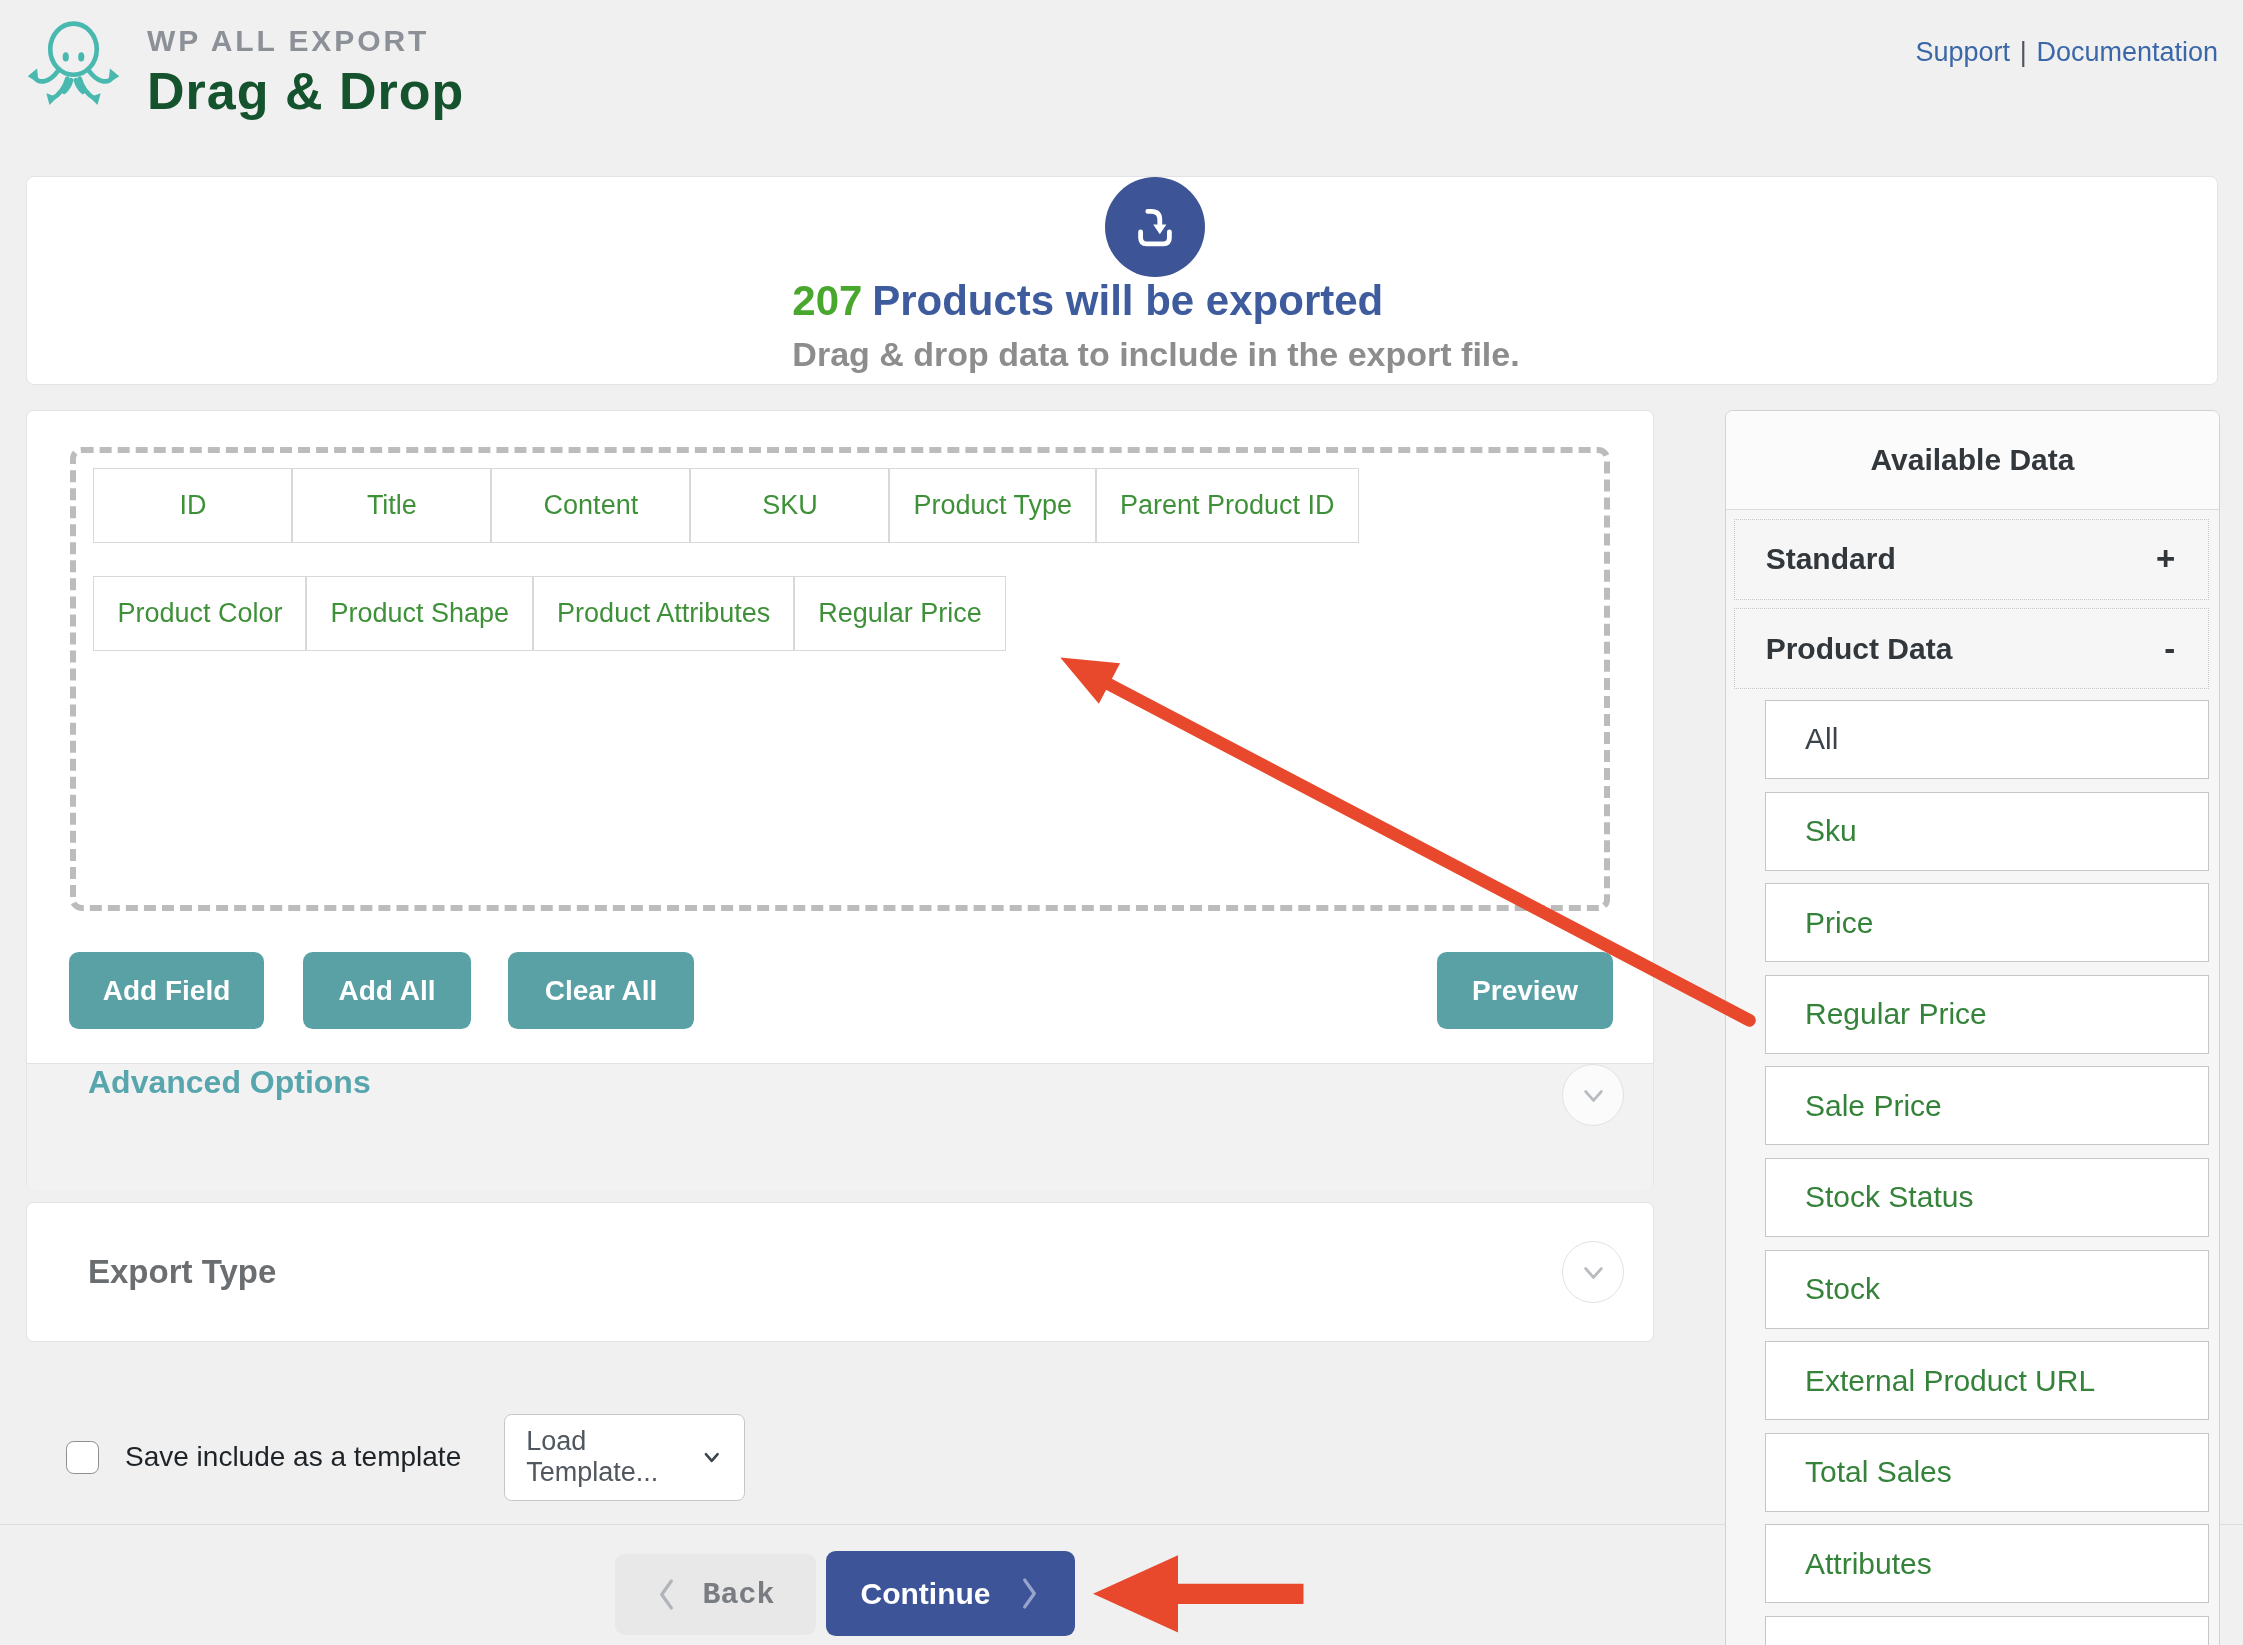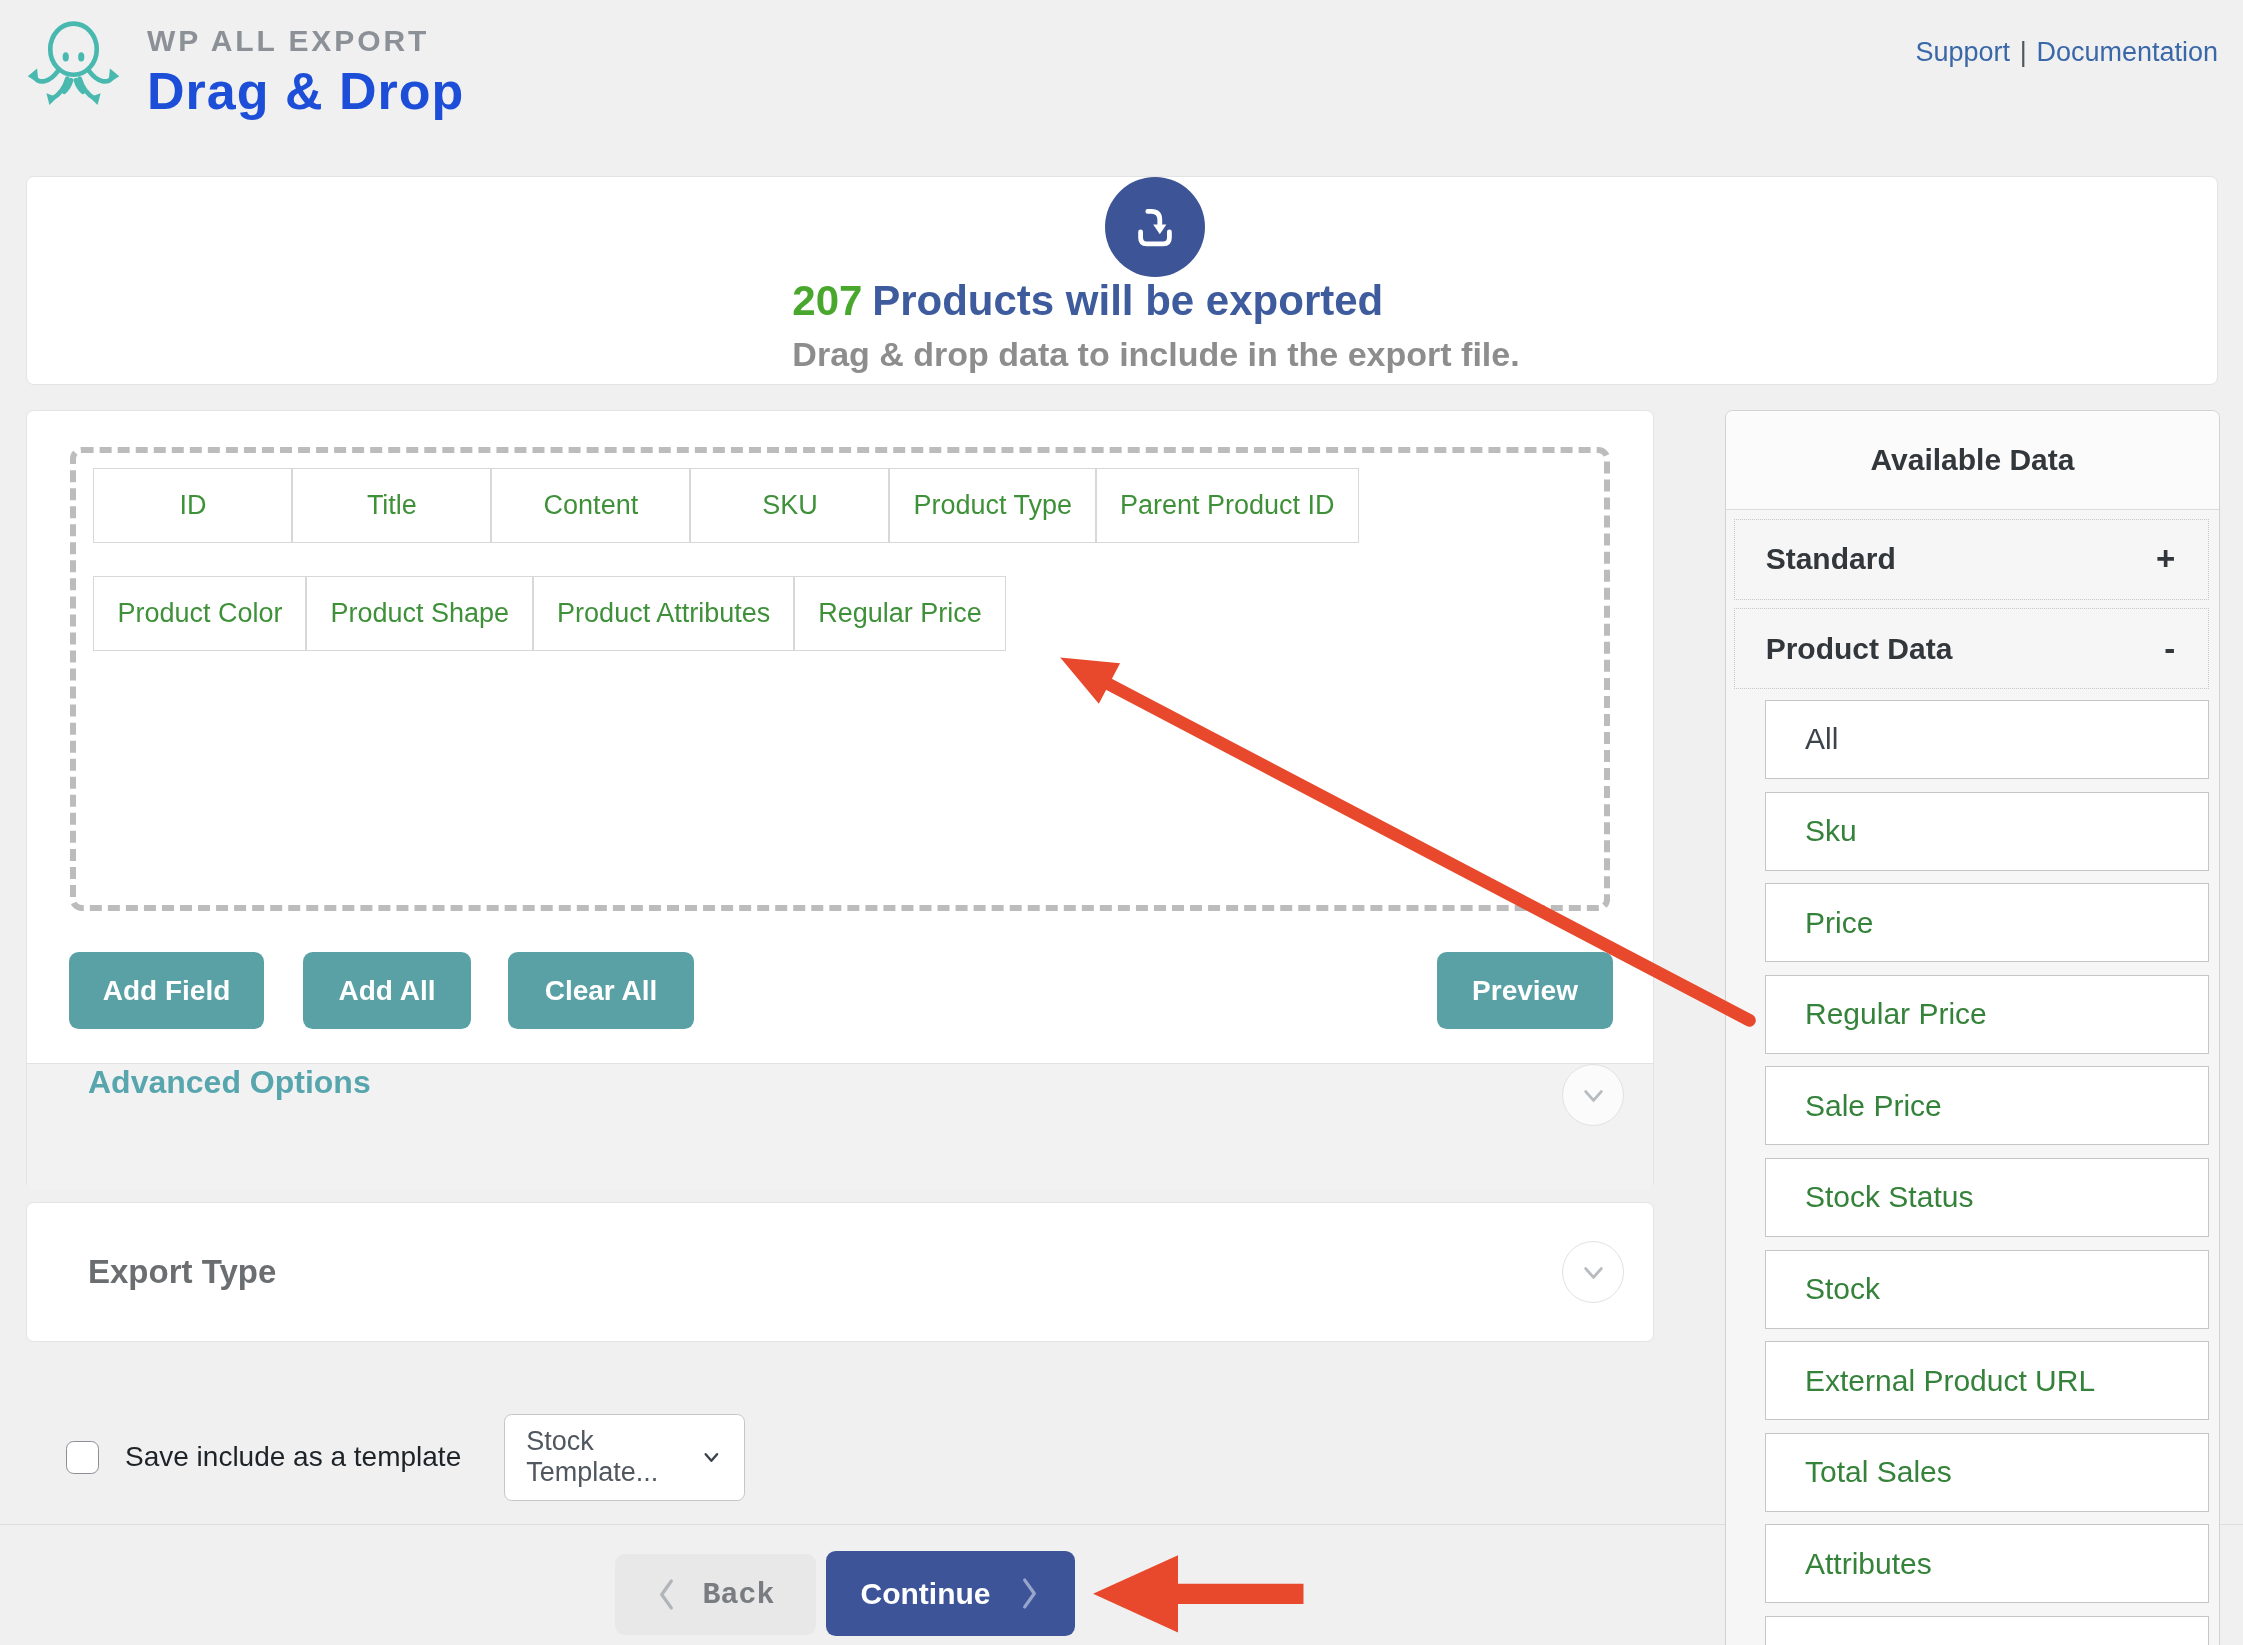--- a/index.html
+++ b/index.html
@@ -11,21 +11,21 @@
     overflow:hidden;
   }
   .page { position:relative; width:2244px; height:1645px; overflow:hidden; }
 
   
   .topbar { position:absolute; left:0; top:0; width:2244px; height:154px; }
   .brand { position:absolute; left:27px; top:7.7px; display:flex; align-items:flex-end; }
   .brand-logo { width:93px; height:108px; margin-top:5.8px; }
   .brand-text { margin-left:27px; }
   .brand-top { font-size:30px; font-weight:bold; letter-spacing:2.9px; color:#8c9097; margin-top:7.7px; }
-  .brand-title { font-size:52px; font-weight:bold; color:#1d4ed8; margin-top:3.9px; letter-spacing:1px; }
+  .brand-title { font-size:52px; font-weight:bold; color:#14532d; margin-top:3.9px; letter-spacing:1px; }
   .toplinks { position:absolute; right:26px; top:37px; font-size:27px; color:#50575e; }
   .toplinks a { color:#3a67a8; text-decoration:none; cursor:pointer; }
   .toplinks .sep { margin:0 9.7px; color:#50575e; }
 
   
   .panel { background:#fff; border:1px solid #e3e3e4; border-radius:7.7px; }
 
   
   .summary-panel { position:absolute; left:26px; top:176px; width:2192px; height:209px; display:flex; align-items:center;flex-direction:column; }
   .summary-icon { width:100px; height:100px; border-radius:50%; background:#3d5496; margin-left:66px; flex:0 0 auto;
@@ -188,21 +188,21 @@
       <svg width="33" height="33" viewBox="0 0 34 34">
         <polyline points="9,13 17,22 25,13" fill="none" stroke="#b8bcc0" stroke-width="3" stroke-linecap="round" stroke-linejoin="round"></polyline>
       </svg>
     </span>
   </section>
 
   <div class="template-row">
     <div class="checkbox" role="checkbox" aria-checked="false"></div>
     <span class="checkbox-label">Save include as a template</span>
     <div class="select-box">
-      <span class="select-text">Stock Template...</span>
+      <span class="select-text">Load Template...</span>
       <svg width="27" height="27" viewBox="0 0 28 28">
         <polyline points="7,10 14,18 21,10" fill="none" stroke="#3c434a" stroke-width="3" stroke-linecap="round" stroke-linejoin="round"></polyline>
       </svg>
     </div>
   </div>
 
   <div class="footer-bar">
     <button class="btn-back">
       <svg width="21" height="37" viewBox="0 0 22 38">
         <polyline points="16,5 6,19 16,33" fill="none" stroke="#b1b4b9" stroke-width="3.5" stroke-linecap="round" stroke-linejoin="round"></polyline>

